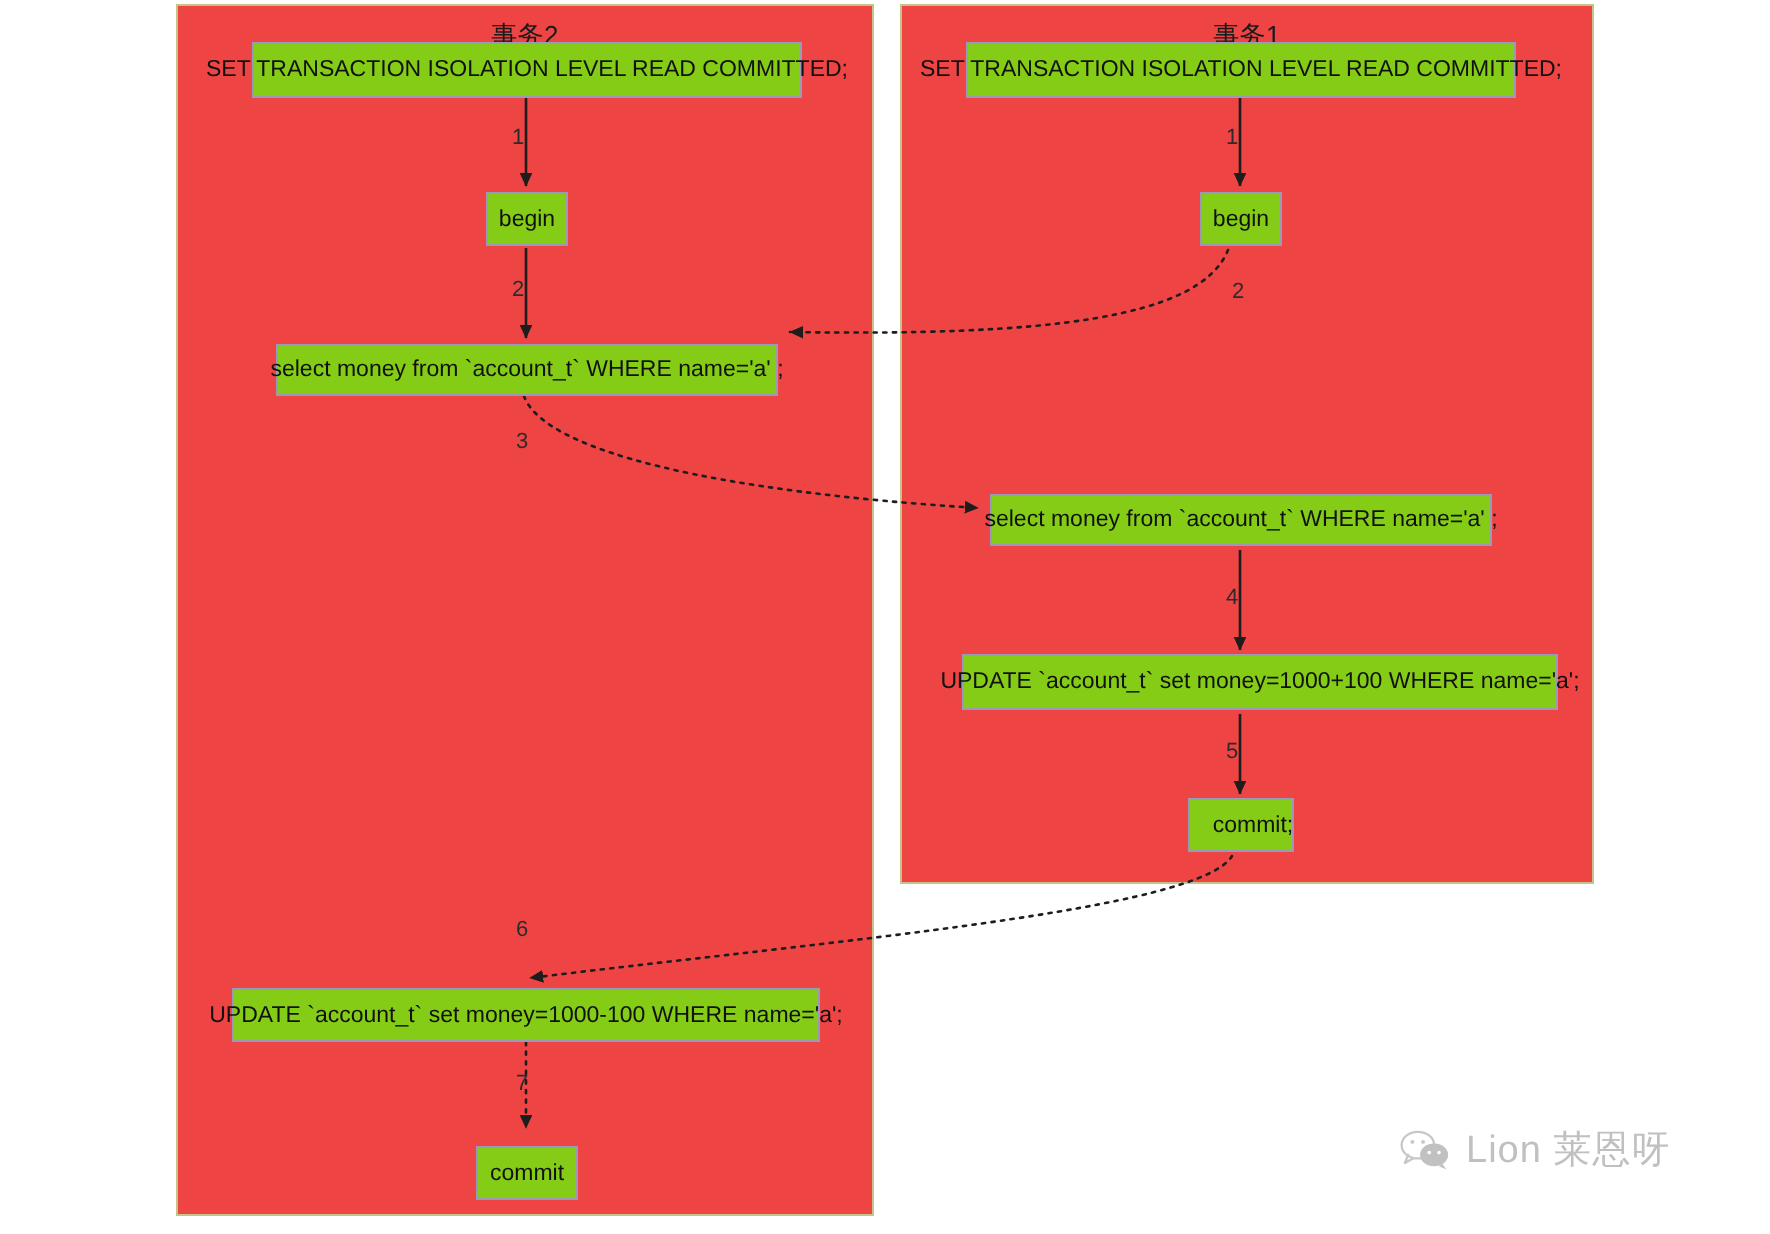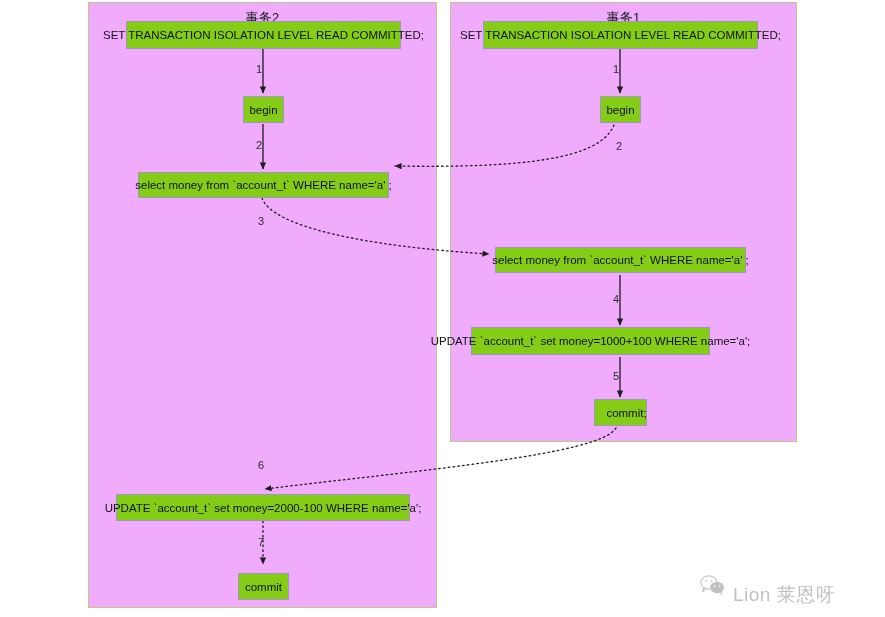--- a/index.html
+++ b/index.html
@@ -16,21 +16,21 @@
   }
   #canvas {
     position: absolute;
     left: 0;
     top: 0;
     width: 885px;
     height: 617px;
   }
   .panel {
     position: absolute;
-    background: #f0abfc;
+    background: #ef4444;
     border: 1px solid #c4c487;
     box-sizing: border-box;
   }
   #panel-left {
     left: 88px;
     top: 2px;
     width: 349px;
     height: 606px;
   }
   #panel-right {
@@ -75,21 +75,20 @@
     top: 562px;
     display: flex;
     align-items: center;
     gap: 7px;
     opacity: 0.55;
   }
   .watermark-text {
     font-size: 19px;
     color: #8d8d8d;
     letter-spacing: 0.5px;
-    margin-top: 20px;
   }
   .wm-icon {
     width: 26px;
     height: 22px;
   }
   svg.wires {
     position: absolute;
     left: 0;
     top: 0;
     width: 885px;
@@ -135,31 +134,31 @@
 
     <line x1="263" y1="521" x2="263" y2="564" stroke="#1d1d1d" stroke-width="1.3" stroke-dasharray="1.6 3.2" stroke-linecap="round" marker-end="url(#arrow)"></line>
   </svg>
 
   <div class="node" id="t2-set" style="left:126px; top:21px; width:275px; height:28px;">SET TRANSACTION ISOLATION LEVEL READ COMMITTED;</div>
 
   <div class="node" id="t2-begin" style="left:243px; top:96px; width:41px; height:27px;">begin</div>
 
   <div class="node" id="t2-select" style="left:138px; top:172px; width:251px; height:26px;">select money from `account_t` WHERE name='a' ;</div>
 
-  <div class="node" id="t2-update" style="left:116px; top:494px; width:294px; height:27px;">UPDATE `account_t` set money=2000-100 WHERE name='a';</div>
+  <div class="node" id="t2-update" style="left:116px; top:494px; width:294px; height:27px;">UPDATE `account_t` set money=1000-100 WHERE name='a';</div>
 
   <div class="node" id="t2-commit" style="left:238px; top:573px; width:51px; height:27px;">commit</div>
 
   <div class="node" id="t1-set" style="left:483px; top:21px; width:275px; height:28px;">SET TRANSACTION ISOLATION LEVEL READ COMMITTED;</div>
 
   <div class="node" id="t1-begin" style="left:600px; top:96px; width:41px; height:27px;">begin</div>
 
   <div class="node" id="t1-select" style="left:495px; top:247px; width:251px; height:26px;">select money from `account_t` WHERE name='a' ;</div>
 
-  <div class="node" id="t1-update" style="left:471px; top:327px; width:239px; height:28px;">UPDATE `account_t` set money=1000+100 WHERE name='a';</div>
+  <div class="node" id="t1-update" style="left:481px; top:327px; width:298px; height:28px;">UPDATE `account_t` set money=1000+100 WHERE name='a';</div>
 
   <div class="node" id="t1-commit" style="left:594px; top:399px; width:53px; height:27px;padding-left:12px;">commit;</div>
 
   <div class="edge-label" style="left:256px; top:64px;">1</div>
   <div class="edge-label" style="left:256px; top:140px;">2</div>
   <div class="edge-label" style="left:613px; top:64px;">1</div>
   <div class="edge-label" style="left:616px; top:141px;">2</div>
   <div class="edge-label" style="left:258px; top:216px;">3</div>
   <div class="edge-label" style="left:613px; top:294px;">4</div>
   <div class="edge-label" style="left:613px; top:371px;">5</div>

